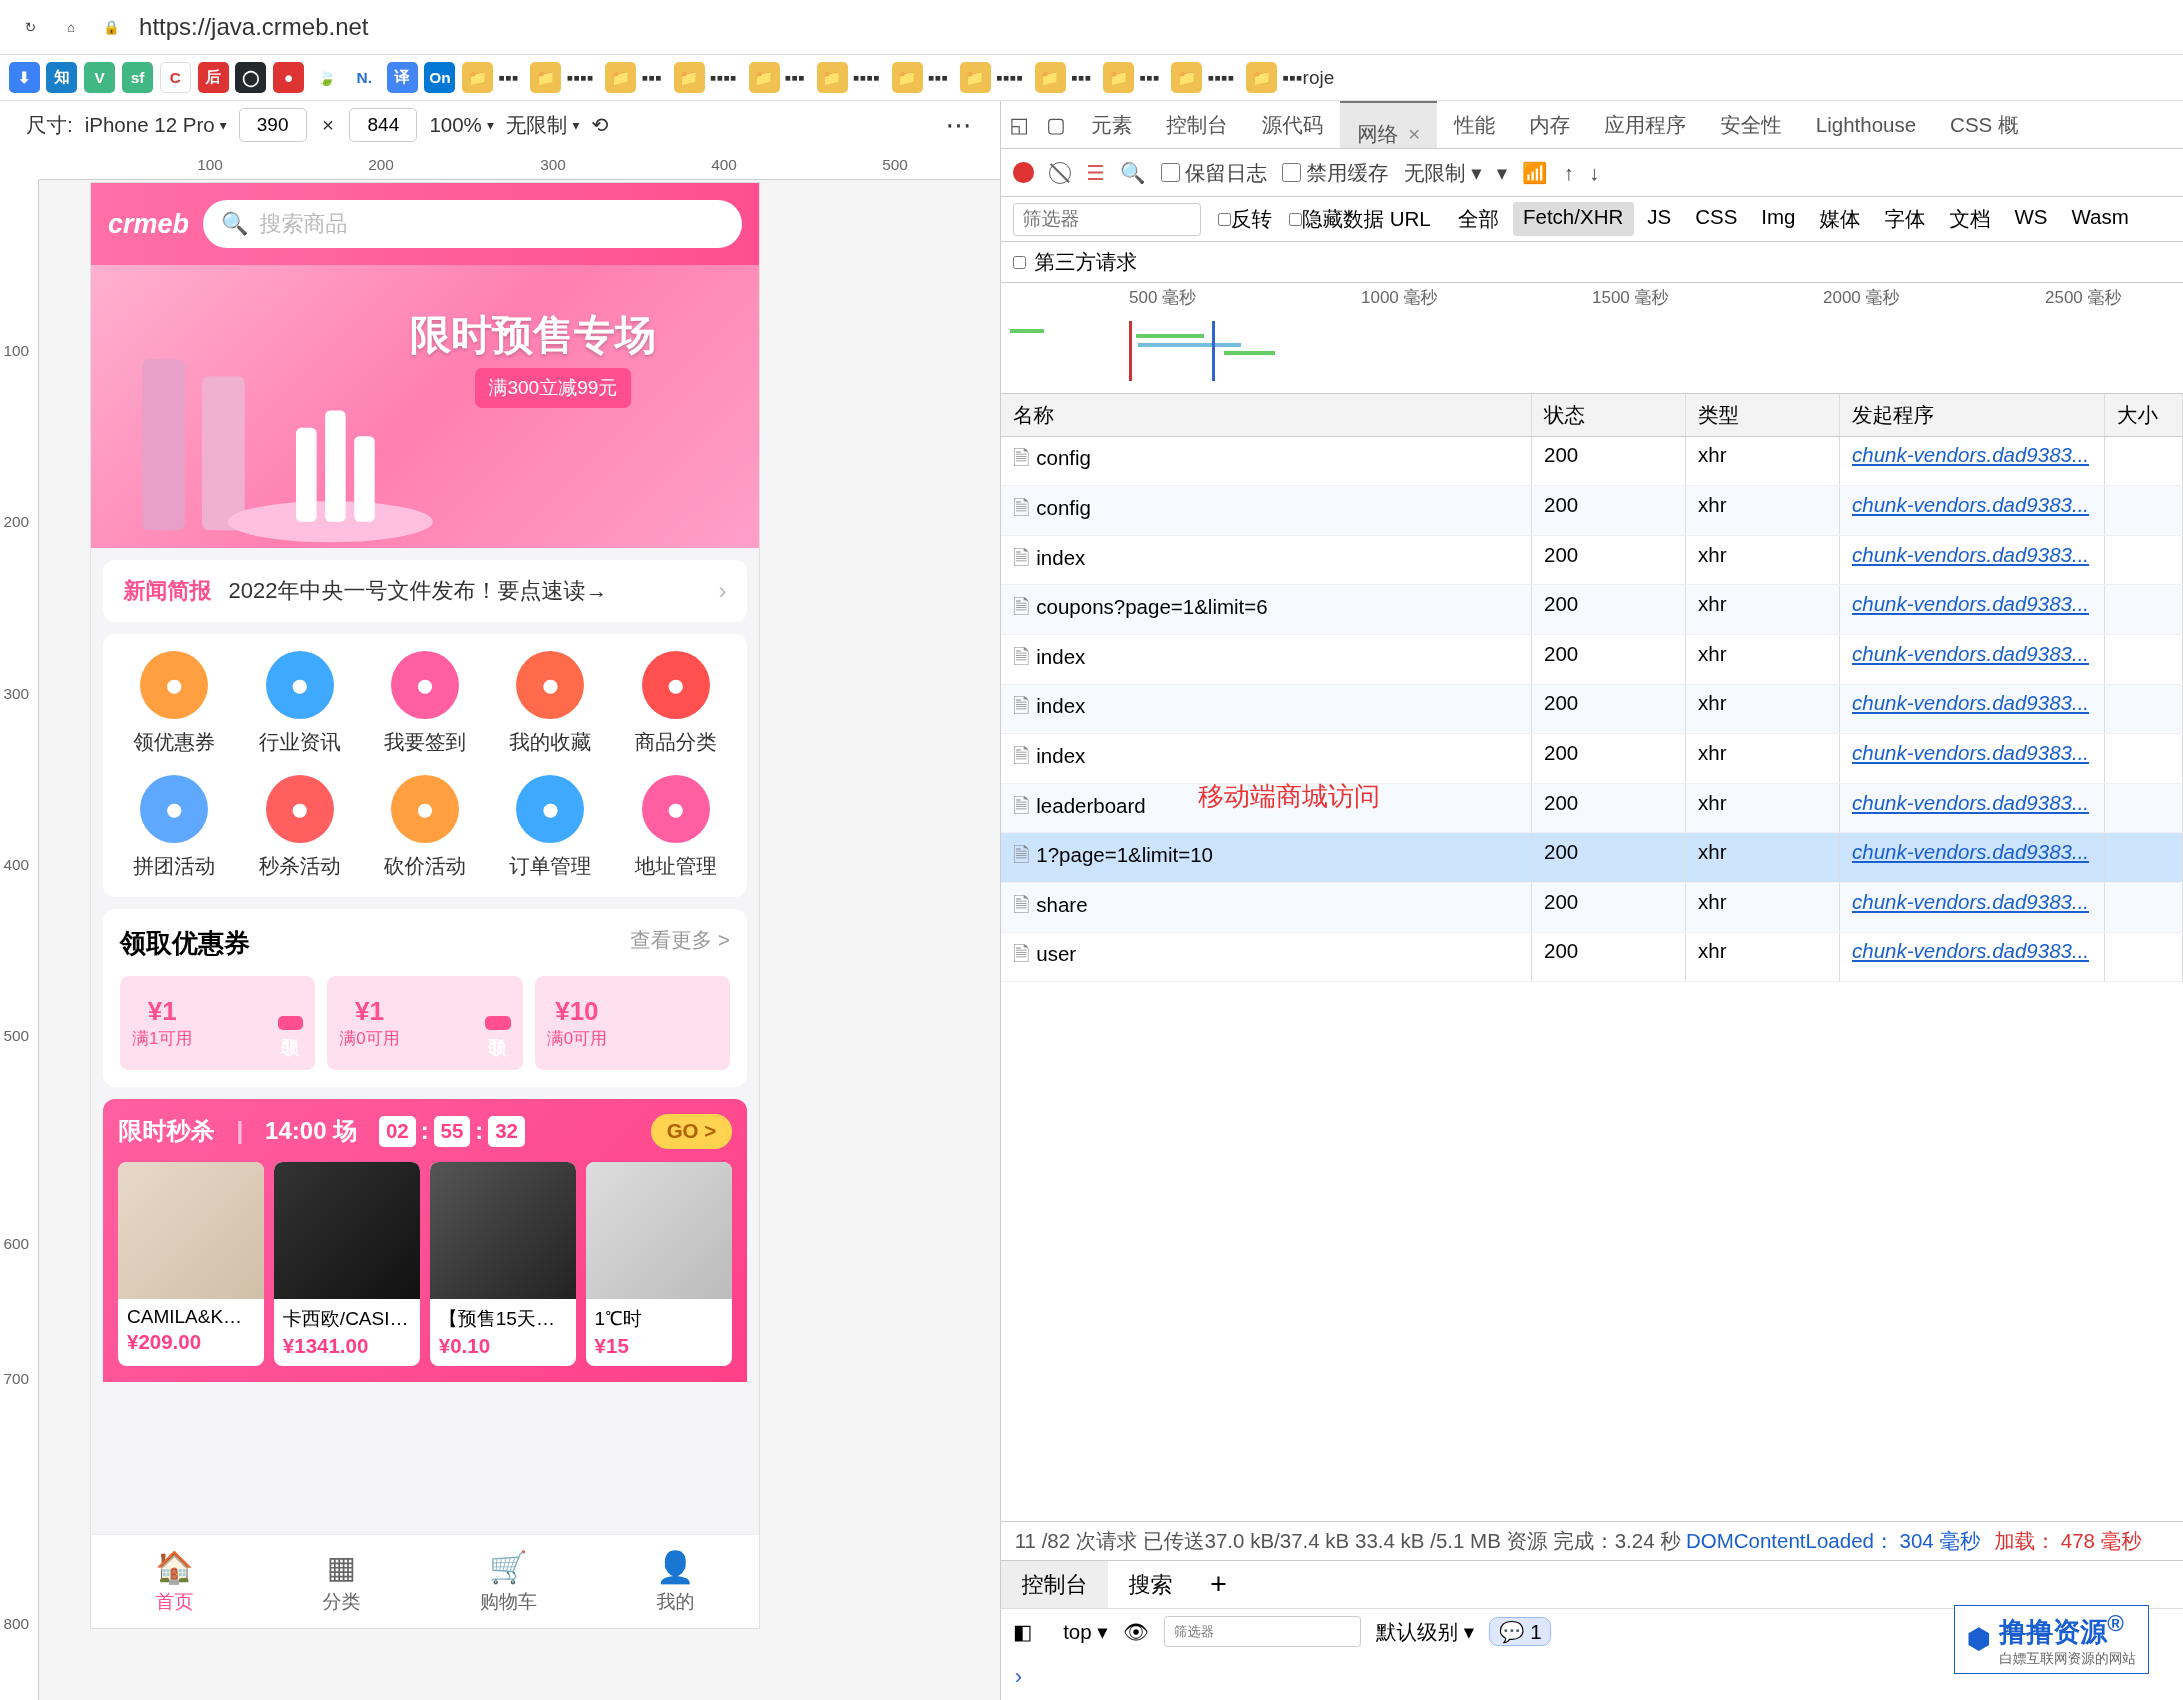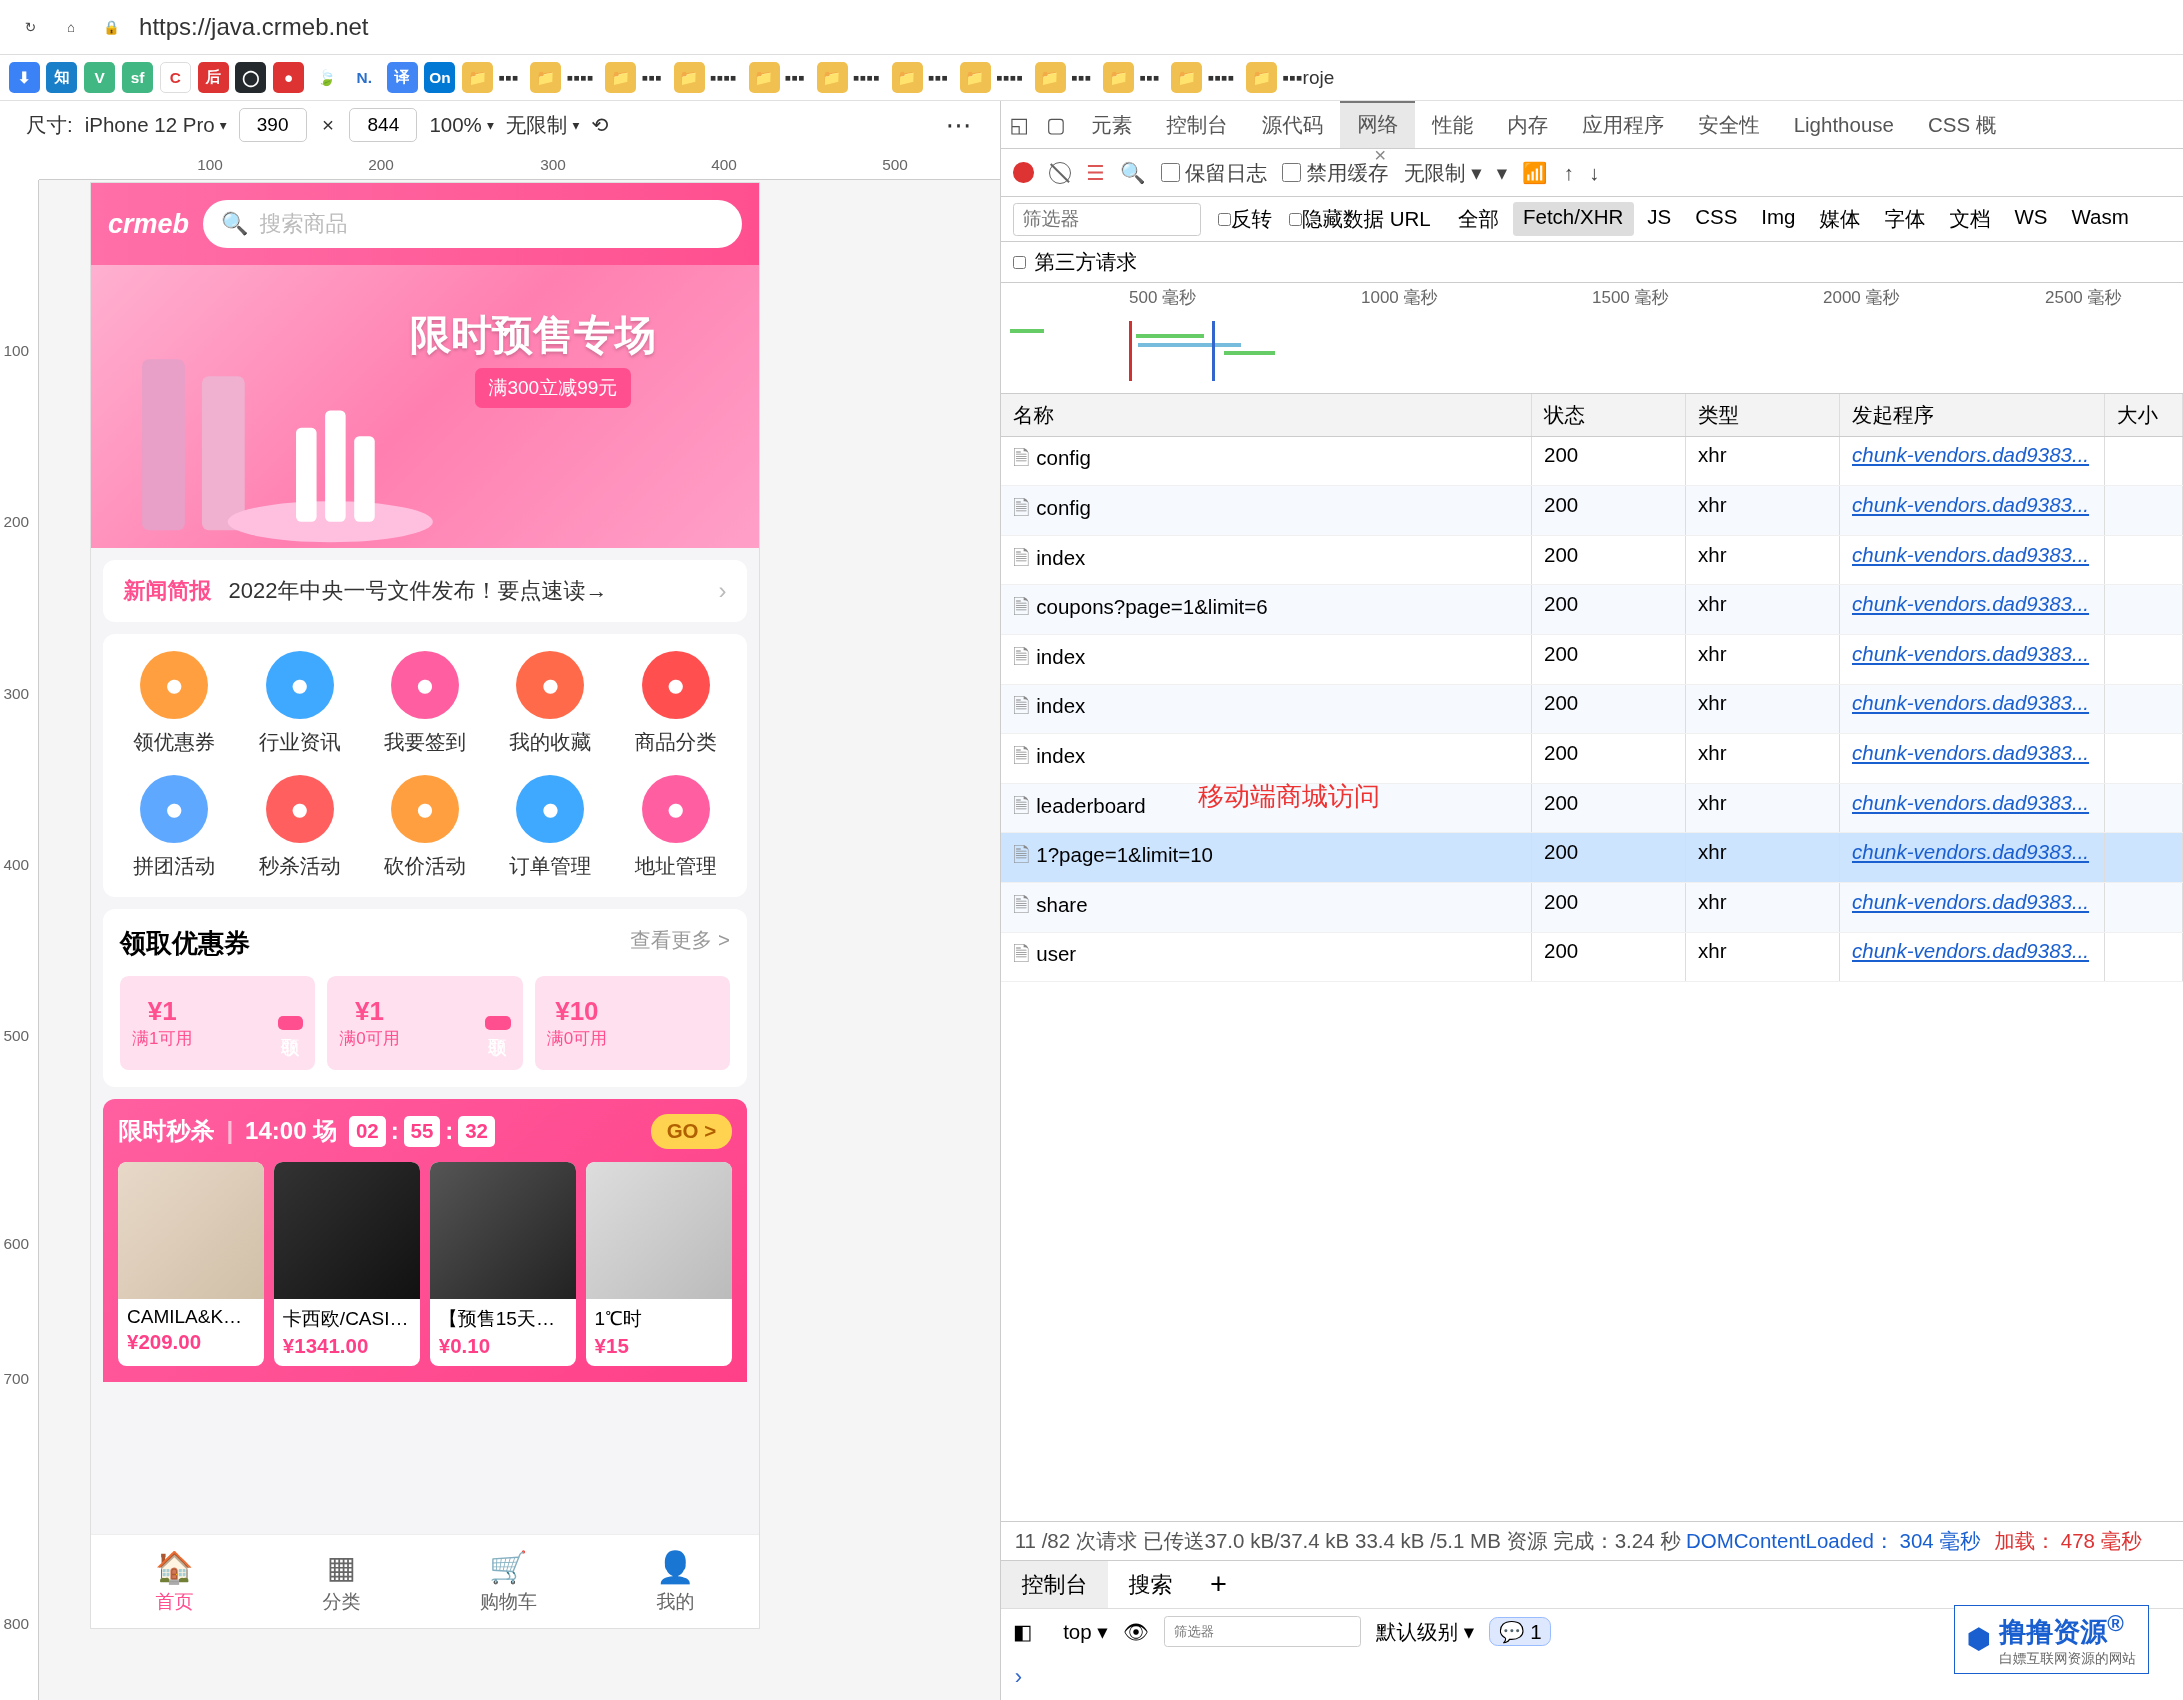--- a/index.html
+++ b/index.html
@@ -61,42 +61,42 @@
 .coupon-sec { margin:12px; background:#fff; border-radius:12px; padding:17px;}
 .coupon-sec .hdr { display:flex; justify-content:space-between; font-size:26px; font-weight:700; margin-bottom:15.4px;}
 .coupon-sec .hdr .more { font-size:20.5px; color:#999; font-weight:400;}
 .coupon-row { display:flex; gap:12px;}
 .coupon { flex:1; height:94px; background:#ffe0ee; border-radius:8.6px; display:flex; align-items:center; justify-content:space-between; padding:0 12px; position:relative;}
 .coupon .amt { color:#ff4f8f; font-size:26px; font-weight:700; text-align:center;}
 .coupon .amt .sm { font-size:17px; display:block; font-weight:400;}
 .coupon .get { background:#ff4f8f; color:#fff; writing-mode:vertical-lr; padding:6.8px 3.4px; border-radius:5.1px; font-size:19px; line-height:1;}
 
 .flash { margin:12px 12px 0 12px; background:linear-gradient(135deg,#ff5fa0,#ff4088); border-radius:12px 12px 0 0; padding:15.4px;}
-.flash .fhdr { display:flex; align-items:center; gap:12px; color:#fff; font-size:24px; font-weight:700; margin-bottom:13.7px;}
+.flash .fhdr { display:flex; align-items:center; gap:22px; color:#fff; font-size:24px; font-weight:700; margin-bottom:13.7px;}
 .flash .timer { display:flex; gap:5.1px; align-items:center;}
 .flash .timer .tb { background:#fff; color:#ff4088; padding:3.4px 6.8px; border-radius:5.1px; font-size:20.5px;}
 .flash .gob { margin-left:auto; background:#ffd24f; color:#b06000; padding:5.1px 15.4px; border-radius:17px; font-size:20.5px;}
 .flash-prods { display:flex; gap:10.3px;}
 .flash-prods .p { flex:1; background:#fff; border-radius:8.6px; overflow:hidden;}
 .flash-prods .pimg { height:137px; background:linear-gradient(135deg,#ddd,#bbb);}
 .flash-prods .pimg.p1{background:linear-gradient(135deg,#e8d8c8,#d0c0a8);}
 .flash-prods .pimg.p2{background:linear-gradient(135deg,#333,#111);}
 .flash-prods .pimg.p3{background:linear-gradient(135deg,#555,#222);}
 .flash-prods .ptit { font-size:19px; padding:6.8px 8.6px 1.7px; white-space:nowrap; overflow:hidden; text-overflow:ellipsis;}
 .flash-prods .ppr { font-size:20.5px; color:#ff4088; font-weight:700; padding:0 8.6px 8.6px;}
 
 .tabbar { height:94px; background:#fff; display:flex; border-top:0.9px solid #eee;}
 .tabbar .tab { flex:1; display:flex; flex-direction:column; align-items:center; justify-content:center; gap:3.4px; font-size:19px; color:#666;}
 .tabbar .tab.active { color:#ff4f8f;}
 .tabbar .tico { font-size:31px;}
 
 
 .dt-tabs { height:48px; display:flex; align-items:center; border-bottom:0.9px solid #ccc; font-size:20.5px; color:#555;}
 .dt-tabs .t { padding:0 17px; height:100%; display:flex; align-items:center; gap:5.1px; cursor:pointer;}
-.dt-tabs .t.active { background:#e8e8e8; border-top:2.6px solid #777; padding-top:7px;flex-direction:column;}
+.dt-tabs .t.active { background:#e8e8e8; border-top:2.6px solid #777; padding-top:16px;}
 .dt-tabs .t .cls { margin-left:5.1px; color:#888;}
 .dt-tabs .tico { font-size:20.5px; padding:0 8.6px;}
 
 .dt-toolbar { height:48px; display:flex; align-items:center; padding:0 12px; gap:15.4px; border-bottom:0.9px solid #ccc; font-size:20.5px; color:#444;}
 .dt-toolbar .rec { width:20.5px; height:20.5px; border:2.6px solid #d33; border-radius:50%; background:#d33;}
 .dt-toolbar .clr { width:22px; height:22px; border:1.7px solid #666; border-radius:50%; position:relative;}
 .dt-toolbar .clr::after{content:'';position:absolute;width:26px;height:1.7px;background:#666;top:50%;left:50%;transform:translate(-50%,-50%) rotate(45deg);}
 .dt-toolbar .fltr { color:#d55;}
 .dt-toolbar input[type=checkbox]{ width:19px; height:19px;}
 .dt-toolbar .lbl { display:flex; align-items:center; gap:5.1px;}

